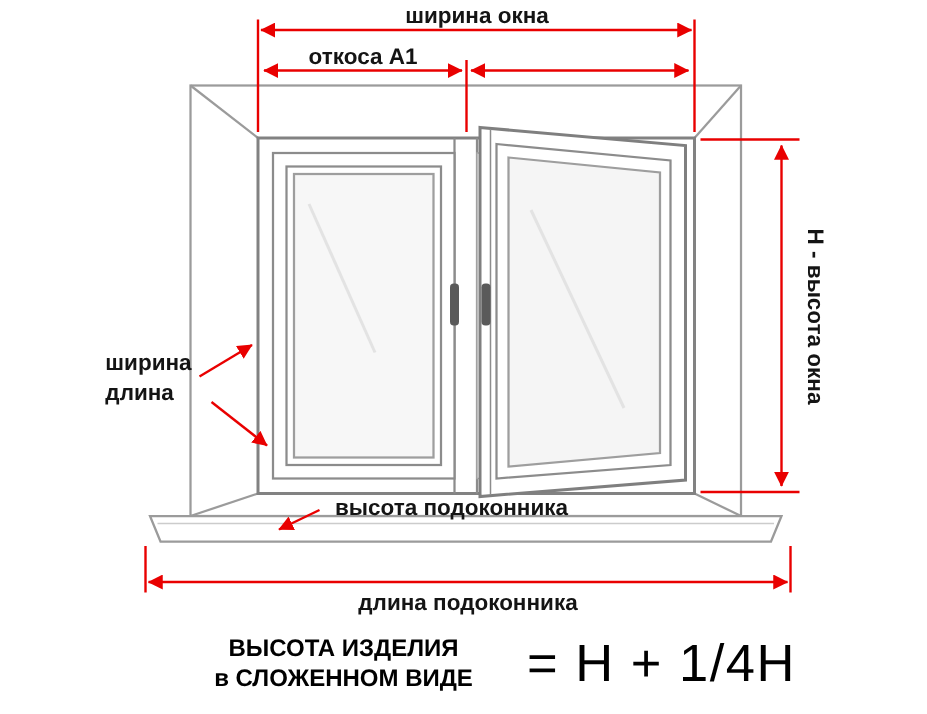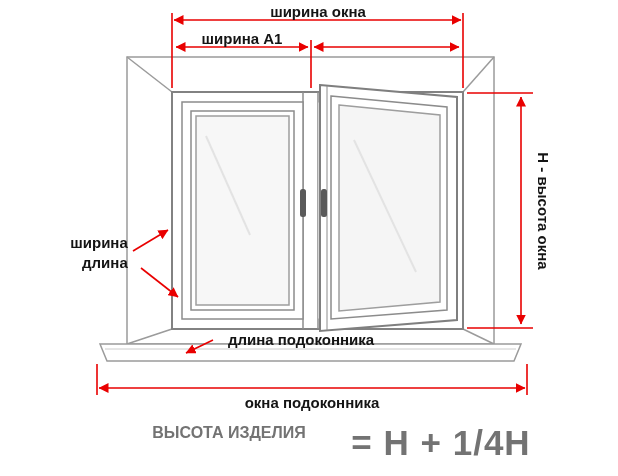--- a/index.html
+++ b/index.html
@@ -6,23 +6,23 @@
   .stage{
     position:relative;width:618px;height:476px;background:#ffffff;
     font-family:"Liberation Sans",sans-serif;overflow:hidden;
   }
   .stage svg{position:absolute;left:0;top:0;}
   .lbl{
     position:absolute;transform:translate(-50%,-50%);
     white-space:nowrap;font-weight:bold;font-size:15px;color:#141414;
   }
   .lbl.vert{transform:translate(-50%,-50%) rotate(90deg);}
-  .lbl.two-line{text-align:right;line-height:1.3;}
-  .blue{color:#737373;}
-  .eq{font-size:35px;font-weight:bold;letter-spacing:1px;}
+  .lbl.two-line{text-align:left;line-height:1.3;}
+  .blue{color:#000000;}
+  .eq{font-size:35px;font-weight:normal;letter-spacing:1px;}
 </style>
 </head>
 <body>
 
 <div class="stage">
 
   <svg width="618" height="476" viewBox="0 0 618 476">
     <defs>
       <marker id="arr" viewBox="0 0 10 10" refX="9.5" refY="5" markerWidth="10" markerHeight="10" markerUnits="userSpaceOnUse" orient="auto-start-reverse">
         <path d="M0,0 L10,5 L0,10 Z" fill="#e90000"></path>
@@ -88,27 +88,28 @@
       <line x1="527" y1="364" x2="527" y2="395"></line>
 
       <line x1="133" y1="251" x2="168" y2="230" marker-end="url(#arr)"></line>
       <line x1="141" y1="268" x2="178" y2="297" marker-end="url(#arr)"></line>
 
       <line x1="213" y1="340" x2="186" y2="353" marker-end="url(#arr)"></line>
     </g>
   </svg>
 
   <div class="lbl" style="left:318px;top:11px">ширина окна</div>
-  <div class="lbl" style="left:242px;top:38px">ширина А1</div>
+  <div class="lbl" style="left:242px;top:38px">откоса А1</div>
   <div class="lbl vert" style="left:543px;top:211px">Н - высота окна</div>
 
   <div class="lbl two-line" style="left:99px;top:252px">
     <div>ширина</div>
     <div>длина</div>
   </div>
 
-  <div class="lbl" style="left:301px;top:339px">длина подоконника</div>
-  <div class="lbl" style="left:312px;top:402px">окна подоконника</div>
+  <div class="lbl" style="left:301px;top:339px">высота подоконника</div>
+  <div class="lbl" style="left:312px;top:402px">длина подоконника</div>
 
   <div class="lbl blue" style="left:229px;top:433px;font-size:16px">ВЫСОТА ИЗДЕЛИЯ</div>
+  <div class="lbl blue" style="left:229px;top:453px;font-size:16px">в СЛОЖЕННОМ ВИДЕ</div>
   <div class="lbl blue eq" style="left:441px;top:443px">= Н + 1/4Н</div>
 
 </div>
 
 </body></html>

